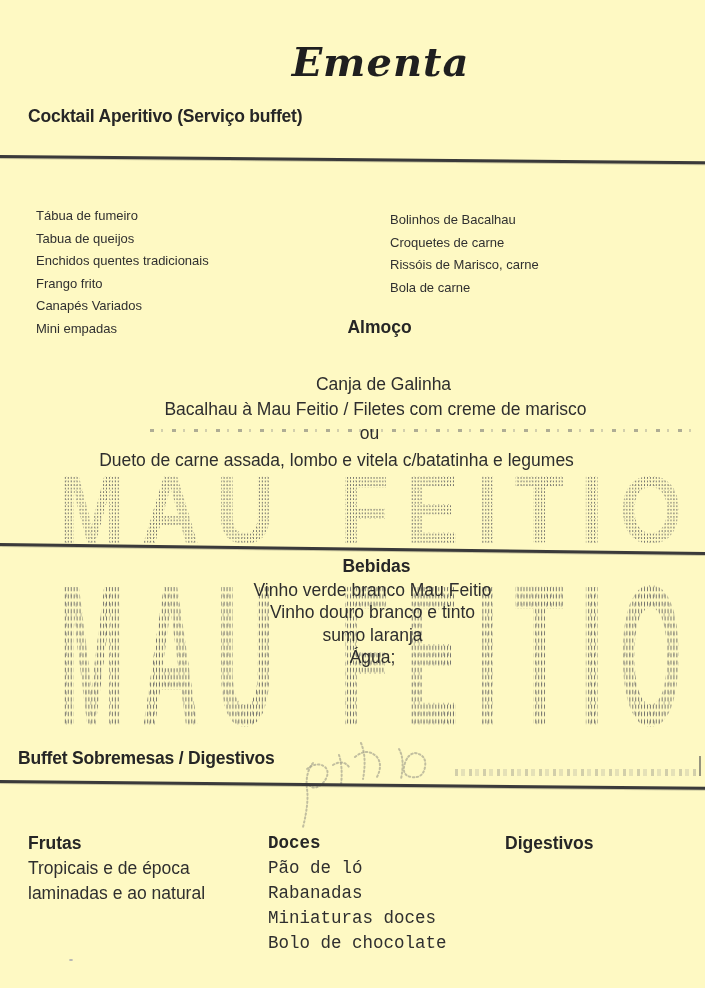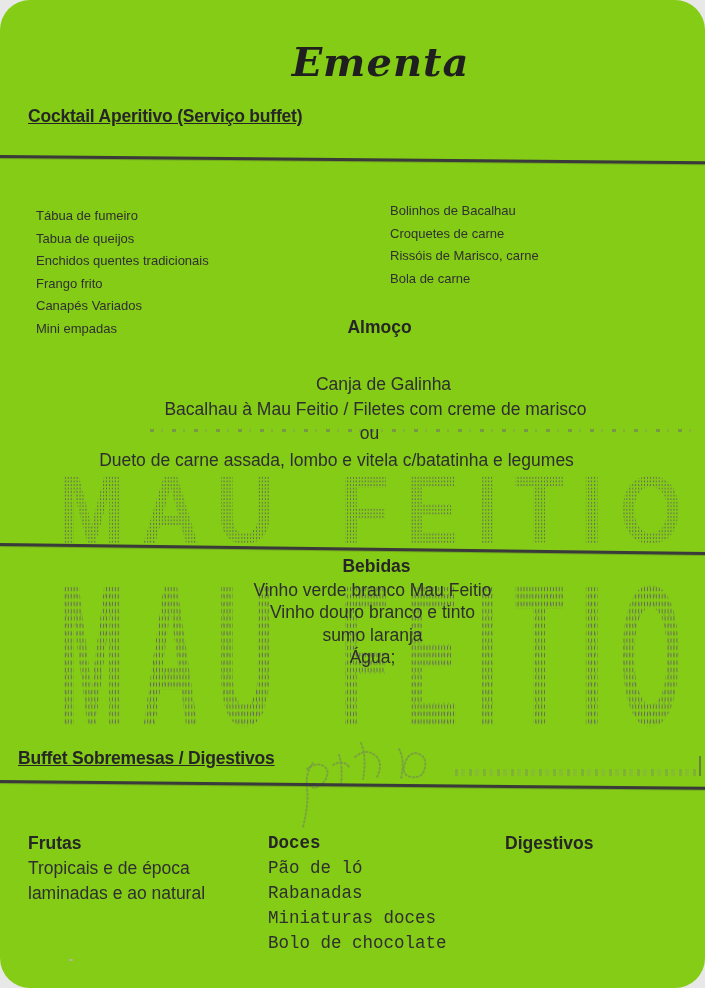--- a/index.html
+++ b/index.html
@@ -1,57 +1,55 @@
 <!DOCTYPE html>
 <html><head>
 <meta charset="utf-8">
 <style>
   html,body{margin:0;padding:0;background:#e8e8e8;}
   .page{
     position:relative;
     width:705px;height:988px;
-    background:#84cc16;
+    background:#fef9c3;
     overflow:hidden;
     font-family:"Liberation Sans",sans-serif;
     color:#2d2d2d;
-    border-radius:30px;
   }
   
   .title{
     position:absolute;top:38px;left:0;width:705px;
     text-align:center;
     transform:translateX(28px);
     font-family:"DejaVu Serif",serif;
     font-style:italic;font-weight:bold;
     font-size:40px;letter-spacing:1px;
     color:#1f1f1f;
   }
   
   .heading{
     position:absolute;
     font-weight:700;font-size:17.5px;color:#262626;
     letter-spacing:-0.2px;
-    text-decoration:underline;
   }
   .cocktail-heading{top:106px;left:28px;}
   .sobremesas-heading{top:748px;left:18px;z-index:4;}
   
   .rule{
     position:absolute;left:-4px;width:714px;height:2.6px;
     background:#3a3a3a;
     transform-origin:left center;z-index:5;
     box-shadow:0 1px 0 rgba(60,60,60,.25);
   }
   .rule-1{top:155px;transform:rotate(0.5deg);}
   .rule-2{top:543px;transform:rotate(0.72deg);}
   .rule-3{top:780px;transform:rotate(0.55deg);}
   
   .menu-col{position:absolute;font-size:13px;line-height:22.6px;color:#303030;z-index:2;margin-top:36px;}
   .col-left{top:169px;left:36px;}
-  .col-right{top:164px;left:390px;}
+  .col-right{top:173px;left:390px;}
   
   .center-line{
     position:absolute;left:0;width:705px;text-align:center;
     font-size:17.5px;color:#2e2e2e;z-index:2;
   }
   .almoco-heading{position:absolute;top:317px;left:0;width:705px;text-align:center;
     transform:translateX(27px);font-weight:700;font-size:17.5px;color:#262626;z-index:2;}
   .canja{top:374px;transform:translateX(31px);}
   .bacalhau{top:399px;transform:translateX(23px);}
   .ou{top:423px;transform:translateX(17px);z-index:3;}

